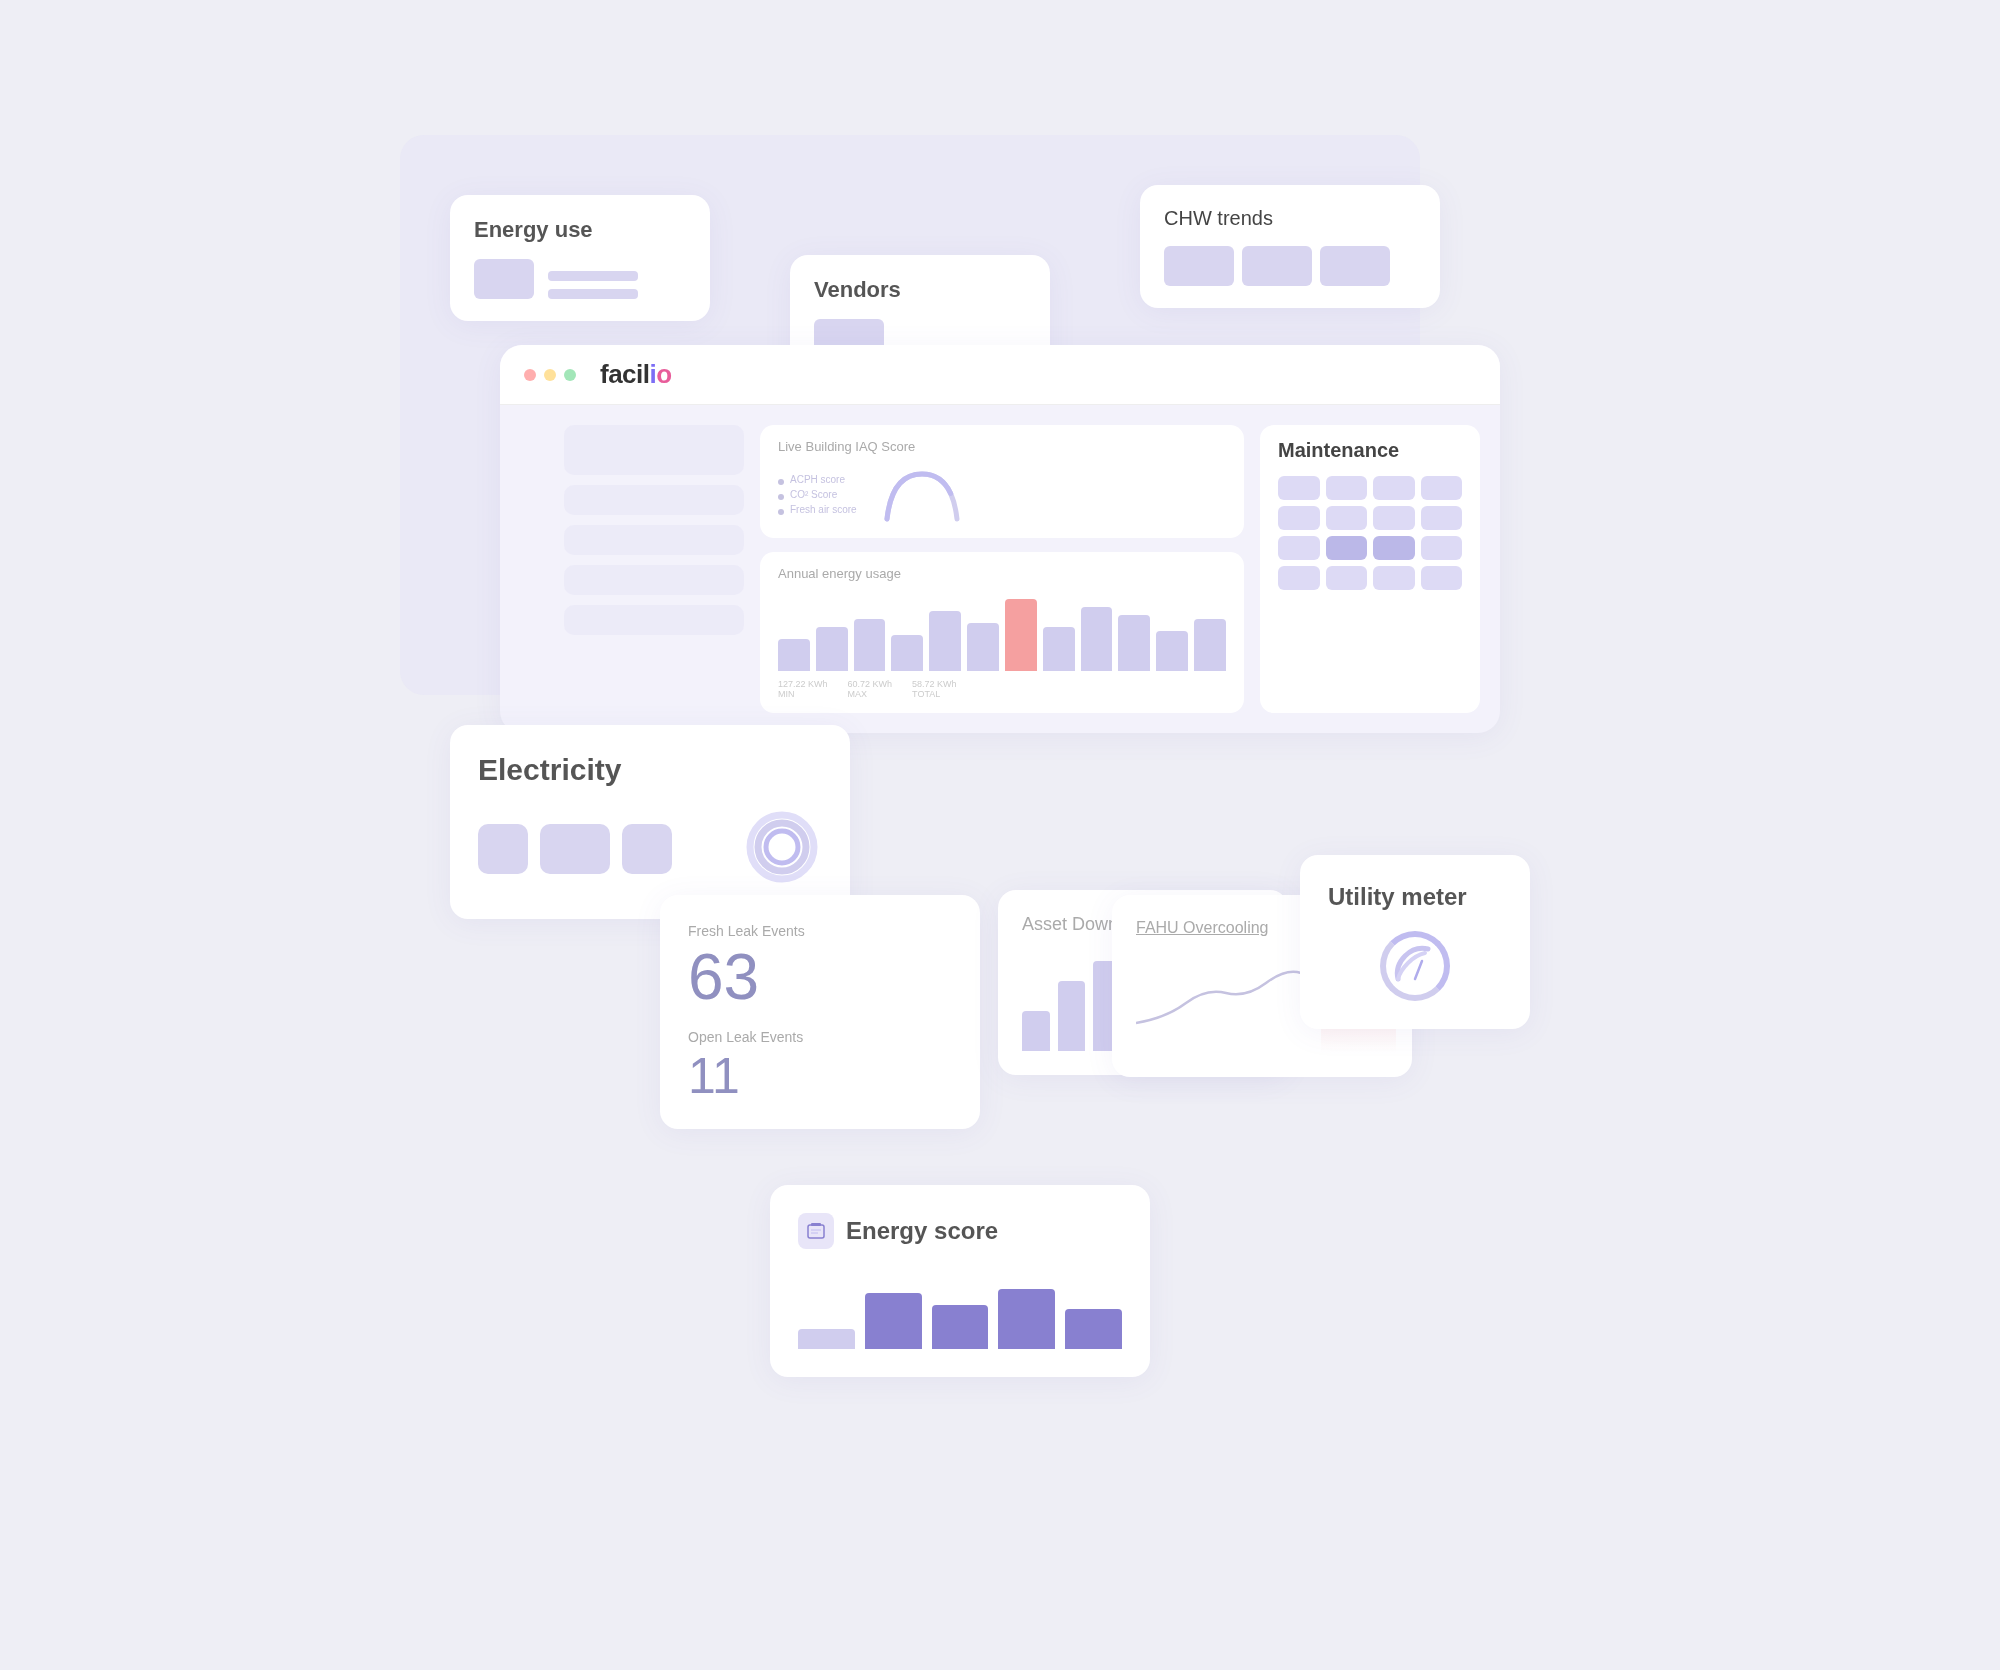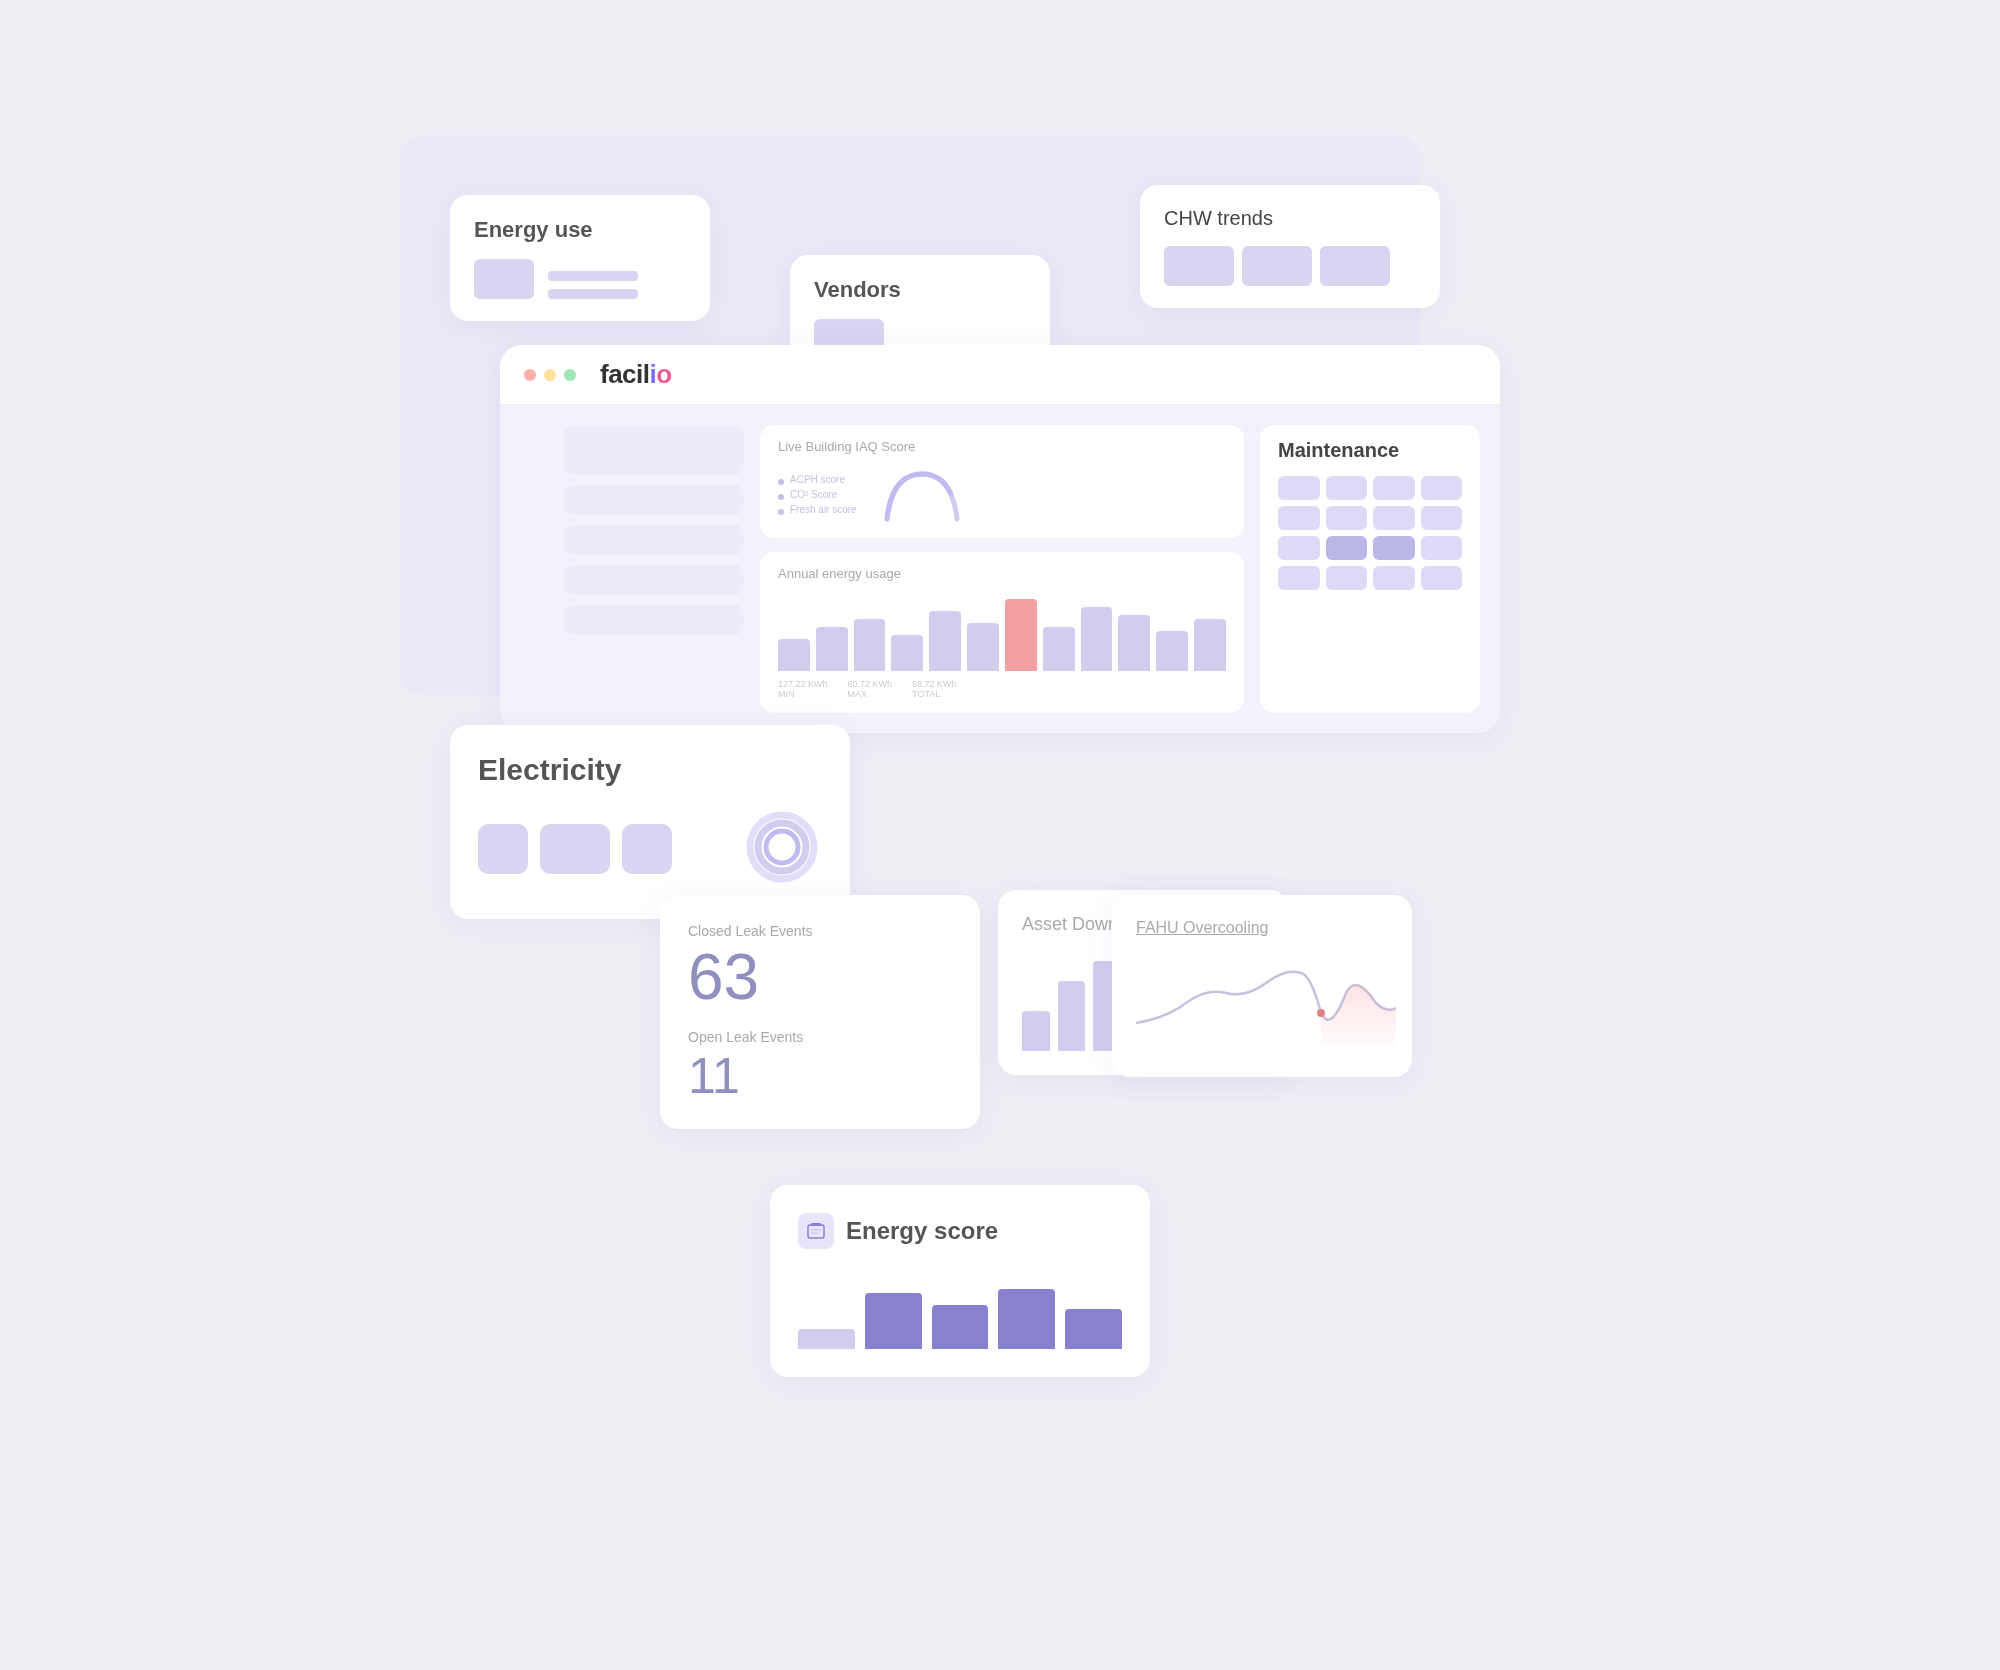--- a/index.html
+++ b/index.html
@@ -622,21 +622,21 @@
         <svg width="80" height="80">
           <circle cx="40" cy="40" r="32" fill="none" stroke="#e0def8" stroke-width="7"></circle>
           <circle cx="40" cy="40" r="24" fill="none" stroke="#d0cdee" stroke-width="7"></circle>
           <circle cx="40" cy="40" r="16" fill="none" stroke="#c0bcf0" stroke-width="5"></circle>
         </svg>
       </div>
     </div>
   </div>
 
   <div class="card card-leak">
-    <div class="subtitle">Closed Leak Events</div>
+    <div class="subtitle">Fresh Leak Events</div>
     <div class="big-number">63</div>
     <div class="subtitle2">Open Leak Events</div>
     <div class="big-number2">11</div>
   </div>
 
   <div class="card card-asset">
     <div class="title">Asset Downtime</div>
     <div class="asset-bars">
       <div class="asset-bar" style="height:40%;"></div>
       <div class="asset-bar" style="height:70%;"></div>
@@ -658,20 +658,30 @@
             <stop offset="100%" stop-color="#f5a0a0" stop-opacity="0"></stop>
           </linearGradient>
         </defs>
         <path d="M0,70 Q30,65 50,50 Q70,35 90,40 Q110,45 130,30 Q150,15 165,20 Q175,22 185,60 Q195,80 210,40 Q220,20 240,50 Q250,60 260,55" fill="none" stroke="#c5c2e0" stroke-width="2.5"></path>
         <path d="M185,60 Q195,80 210,40 Q220,20 240,50 Q250,60 260,55 L260,100 L185,100 Z" fill="url(#fahuGrad)"></path>
         <circle cx="185" cy="60" r="4" fill="#e08080"></circle>
       </svg>
     </div>
   </div>
 
+  <div class="card card-utility">
+    <div class="title">Utility meter</div>
+    <div class="utility-gauge">
+      <svg width="50" height="50" viewBox="0 0 50 50">
+        <path d="M8,38 Q5,25 15,15 Q25,5 38,8" fill="none" stroke="#c8c4f0" stroke-width="5" stroke-linecap="round"></path>
+        <path d="M8,38 Q10,30 18,22 Q26,14 35,12" fill="none" stroke="#d5d2f5" stroke-width="4" stroke-linecap="round"></path>
+        <line x1="25" y1="38" x2="32" y2="20" stroke="#b0acec" stroke-width="2.5" stroke-linecap="round"></line>
+      </svg>
+    </div>
+  </div>
 
   <div class="card card-energy-score">
     <div class="header-row">
       <div class="icon-box">
         <svg width="20" height="20" viewBox="0 0 20 20">
           <rect x="2" y="4" width="16" height="13" rx="2" fill="none" stroke="#8880d0" stroke-width="1.5"></rect>
           <rect x="5" y="2" width="10" height="3" rx="1" fill="#8880d0"></rect>
           <line x1="5" y1="9" x2="15" y2="9" stroke="#c0bcf0" stroke-width="1"></line>
           <line x1="5" y1="12" x2="12" y2="12" stroke="#c0bcf0" stroke-width="1"></line>
         </svg>

